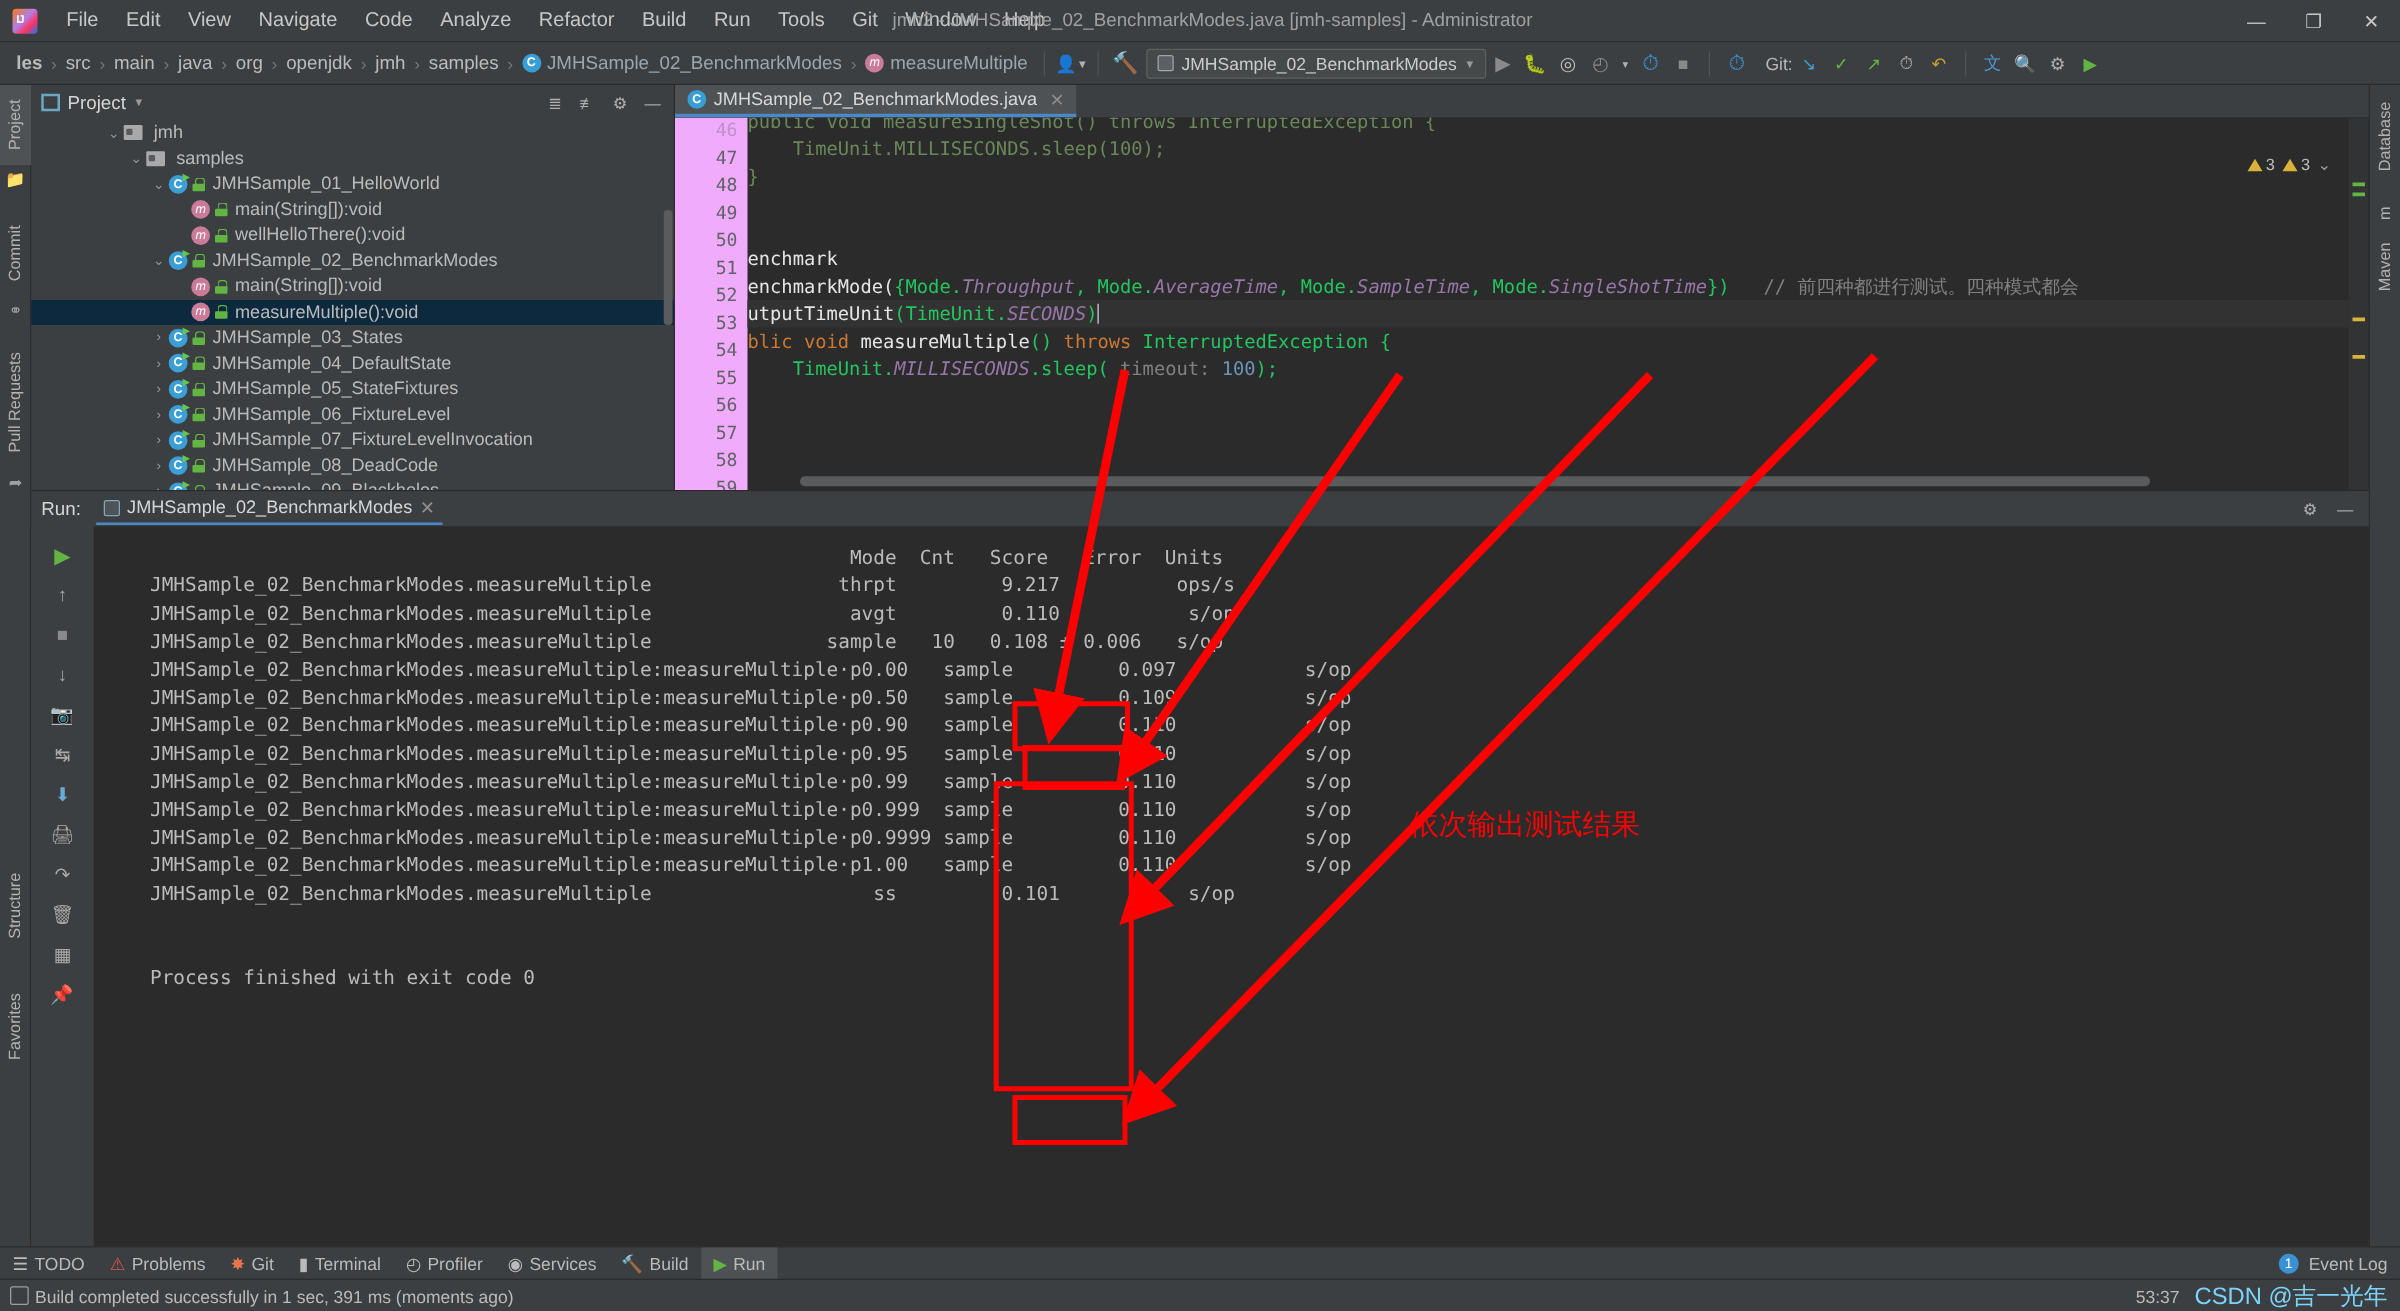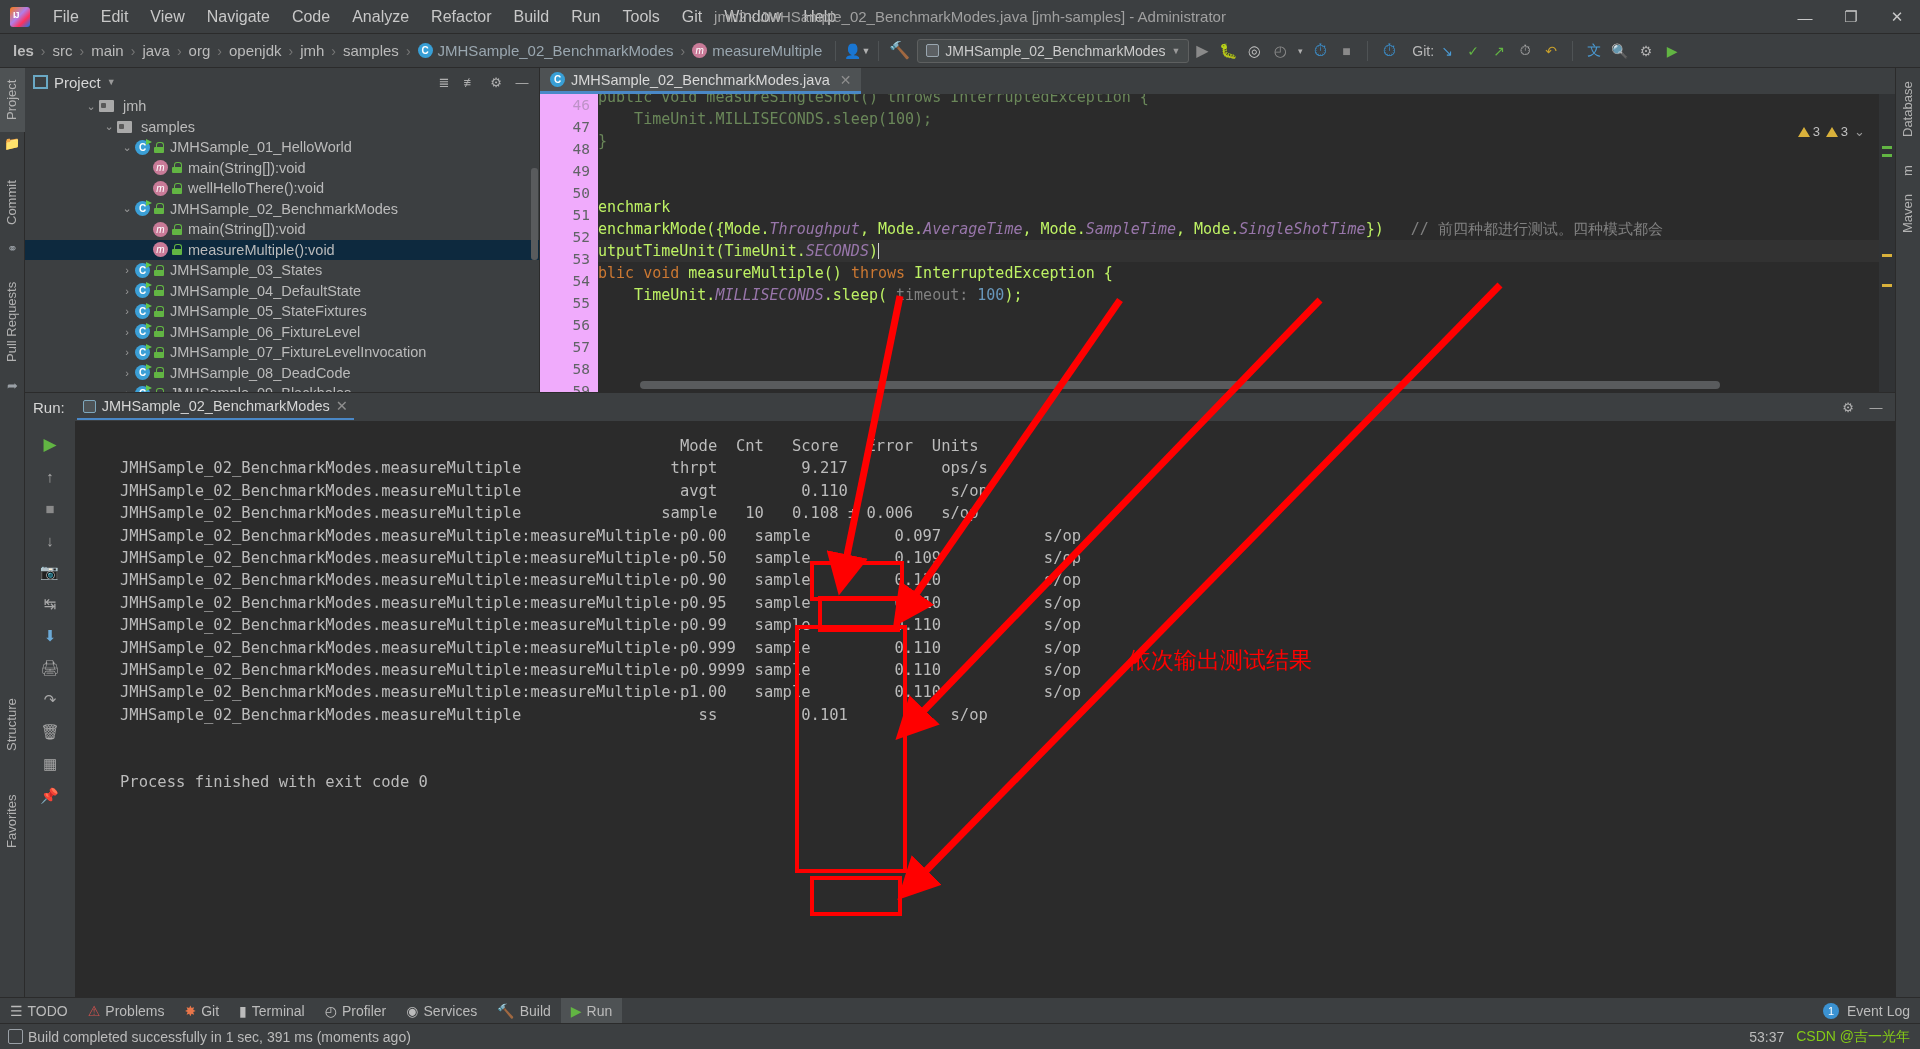--- a/index.html
+++ b/index.html
@@ -188,24 +188,24 @@
     line-height: 22px;
   }
   .code-lines {
     position:absolute; left: 58px; top:0; right:0; bottom:0;
     font-family: "DejaVu Sans Mono", monospace; font-size: 15px; line-height: 22px;
     white-space: pre; color:#a9b7c6;
   }
   .cl { height:22px; }
   .cl.hl { background:#323232; }
   .k-green { color:#6a8759; }
-  .k-yellow { color:#bef264; }
+  .k-yellow { color:#e5e5e5; }
   .k-orange { color:#cc7832; }
   .k-purple { color:#9876aa; font-style: italic; }
-  .k-plain { color:#bef264; }
+  .k-plain { color:#22c55e; }
   .k-num { color:#6897bb; }
   .k-gray { color:#808080; }
   .k-comment { color:#808080; }
   .caret { display:inline-block; width:1px; height:16px; background:#d4d4d4;
            vertical-align:-3px; }
   .editor-marks {
     position:absolute; right: 30px; top: 30px; display:flex; align-items:center; gap:6px;
     font-size: 13px; color:#c0c0c0;
   }
   .warn-badge { display:flex; align-items:center; gap:3px; }
@@ -284,21 +284,21 @@
     background:#3c3f41; display:flex; align-items:center;
     border-top:1px solid #2b2b2b;
   }
   .sb-text { font-size:14px; color:#bbbbbb; padding-left:28px; }
   .sb-right { margin-left:auto; display:flex; align-items:center; gap:12px; padding-right:10px;
               font-size:14px; color:#bbbbbb; }
   .sb-check {
     position:absolute; left:8px; bottom:5px; width:15px;height:15px;
     border:1.5px solid #9aa0a6; border-radius:2px;
   }
-  .watermark { font-size:14px; color:#84cc16; }
+  .watermark { font-size:19px; color:#7dd3fc; }
 </style>
 </head>
 <body>
 
 <div id="app">
 
   <div class="titlebar">
     <div class="ij-logo"></div>
     <div class="menu">
       <div class="menu-item">File</div>

